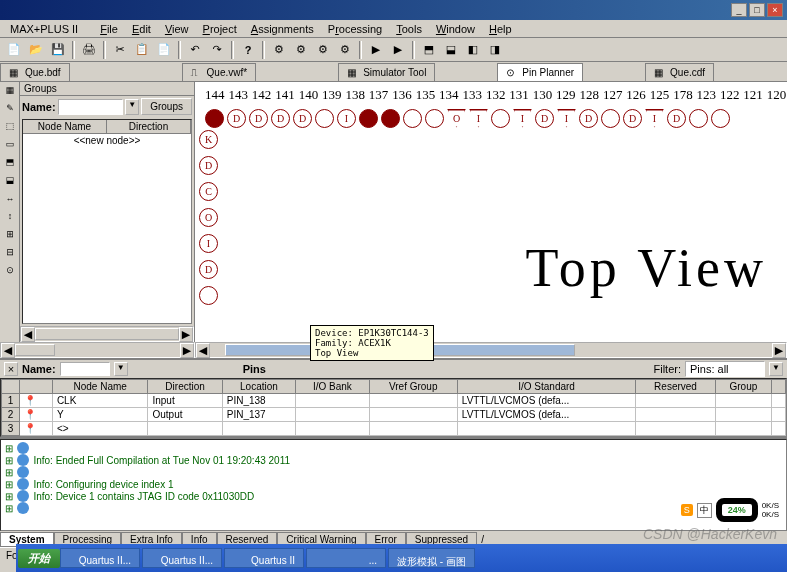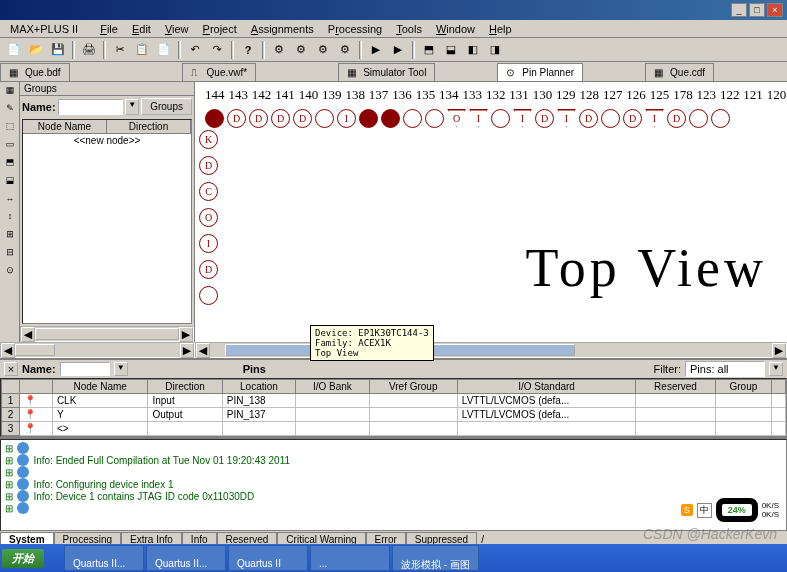--- a/index.html
+++ b/index.html
@@ -57,23 +57,23 @@
 .msgarea { height: 110px; border-top: 2px solid #808080; display: flex; flex-direction: column; }
 .msgbody { flex: 1; background: #fff; border: 1px inset #808080; overflow: auto; font-size: 10px; padding: 2px; }
 .msgline { display: flex; align-items: center; gap: 4px; padding: 0 2px; color: #006400; }
 .msgline .micon { width: 12px; height: 12px; border-radius: 50%; background: #4a90d9; display: inline-block; flex-shrink: 0; }
 .msgtabs { height: 16px; background: #d4d0c8; display: flex; align-items: center; font-size: 10px; }
 .msgtabs .mt { padding: 1px 8px; border: 1px solid #808080; background: #d4d0c8; }
 .msgtabs .mt.active { background: #fff; font-weight: bold; }
 .msgstatus { display: flex; align-items: center; height: 18px; background: #d4d0c8; border-top: 1px solid #fff; font-size: 10px; padding: 0 4px; gap: 8px; }
 .msgstatus input { border: 1px inset #fff; height: 14px; flex: 1; }
 .statusbar { height: 18px; background: #d4d0c8; border-top: 1px solid #fff; font-size: 10px; padding: 2px 6px; }
-.taskbar { height: 28px; background: linear-gradient(to bottom, #3168d5, #2256c5); display: flex; align-items: center; padding: 0 2px; gap: 20px; position: absolute; bottom: 0; left: 0; right: 0; }
+.taskbar { height: 28px; background: linear-gradient(to bottom, #3168d5, #2256c5); display: flex; align-items: center; padding: 0 2px; gap: 0; position: absolute; bottom: 0; left: 16px; right: 0; }
 .startbtn { background: linear-gradient(to bottom, #49a149, #2e7d2e); color: white; padding: 2px 10px; border-radius: 2px; font-weight: bold; font-size: 11px; font-style: italic; }
-.taskitem { background: #4a7ac8; color: white; padding: 12px 8px; font-size: 10px; border: 1px solid #2a5aa8; min-width: 80px; height: 20px; overflow: hidden; }
+.taskitem { background: #4a7ac8; color: white; padding: 6px 8px; font-size: 10px; border: 1px solid #2a5aa8; min-width: 80px; height: 20px; overflow: hidden; text-align: right; }
 .watermark { position: absolute; right: 10px; bottom: 30px; color: rgba(100,100,100,0.5); font-size: 14px; font-style: italic; pointer-events: none; }
 .badges { position: absolute; right: 8px; bottom: 50px; display: flex; gap: 4px; align-items: center; font-size: 9px; }
 .badges .pct { background: #fff; border: 6px solid #000000; border-radius: 8px; padding: 1px 6px; color: #2a8a2a; font-weight: bold; }
 </style>
 </head>
 <body>
 
 <div class="titlebar">
   <div class="winbtn">_</div>
   <div class="winbtn">□</div>

